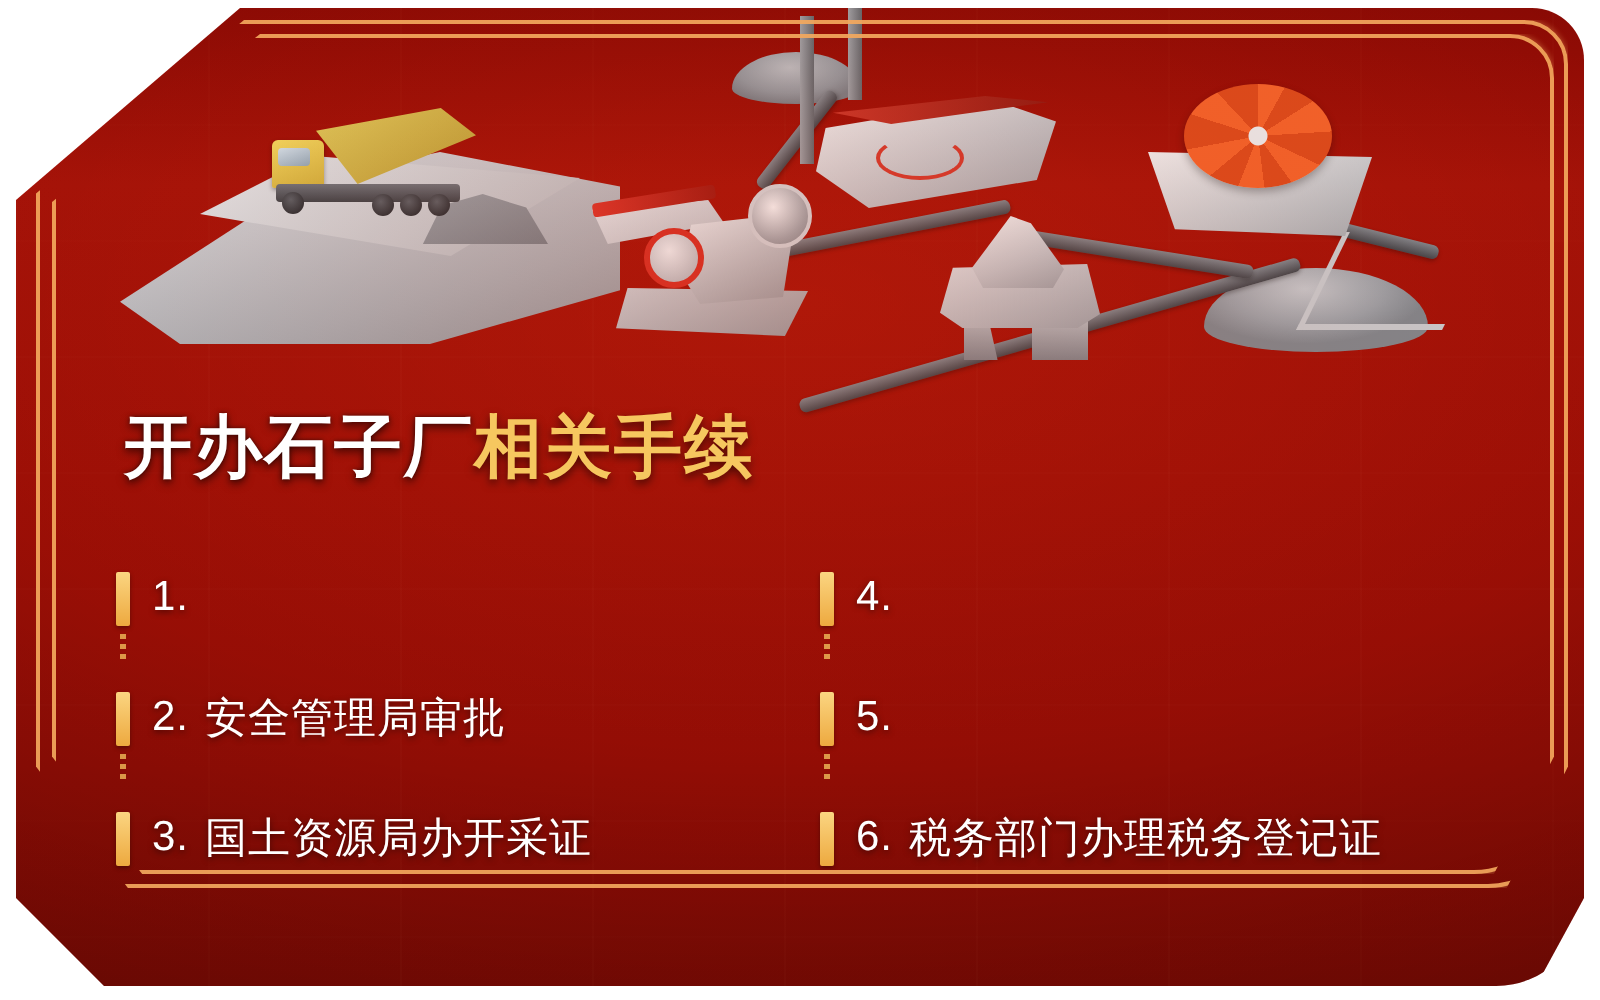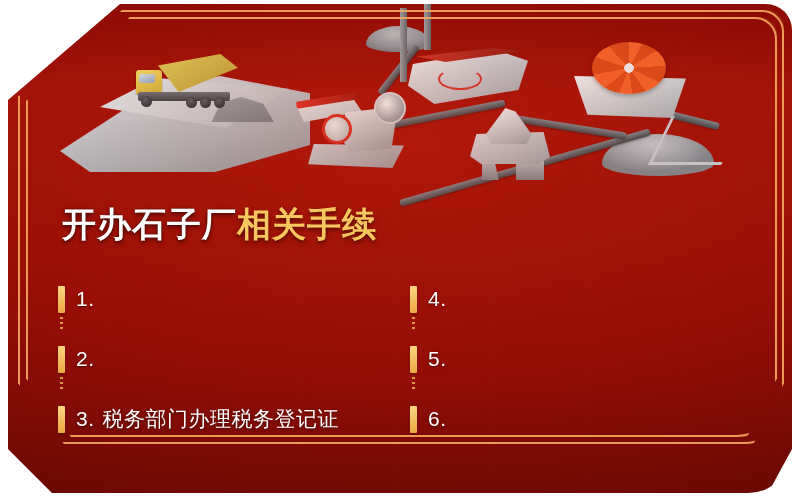--- a/index.html
+++ b/index.html
@@ -263,35 +263,37 @@
         <li class="item">
           <span class="bullet"></span>
           <span class="dots"></span>
           <span class="item-text">4.</span>
         </li>
 
         <li class="item">
           <span class="bullet"></span>
           <span class="dots"></span>
           <span class="item-text">2.</span>
+          <span class="item-text" style="padding-left:8px">安全管理局审批</span>
         </li>
         <li class="item">
           <span class="bullet"></span>
           <span class="dots"></span>
           <span class="item-text">5.</span>
         </li>
 
         <li class="item">
           <span class="bullet"></span>
           <span class="item-text">3.</span>
+          <span class="item-text" style="padding-left:8px">国土资源局办开采证</span>
+        </li>
+        <li class="item">
+          <span class="bullet"></span>
+          <span class="item-text">6.</span>
           <span class="item-text" style="padding-left:8px">税务部门办理税务登记证</span>
-        </li>
-        <li class="item">
-          <span class="bullet"></span>
-          <span class="item-text">6.</span>
         </li>
       </ul>
     </div>
   </div>
 
   <div class="gold-line gold-a"></div>
   <div class="gold-line gold-b"></div>
 
 </div>
 

